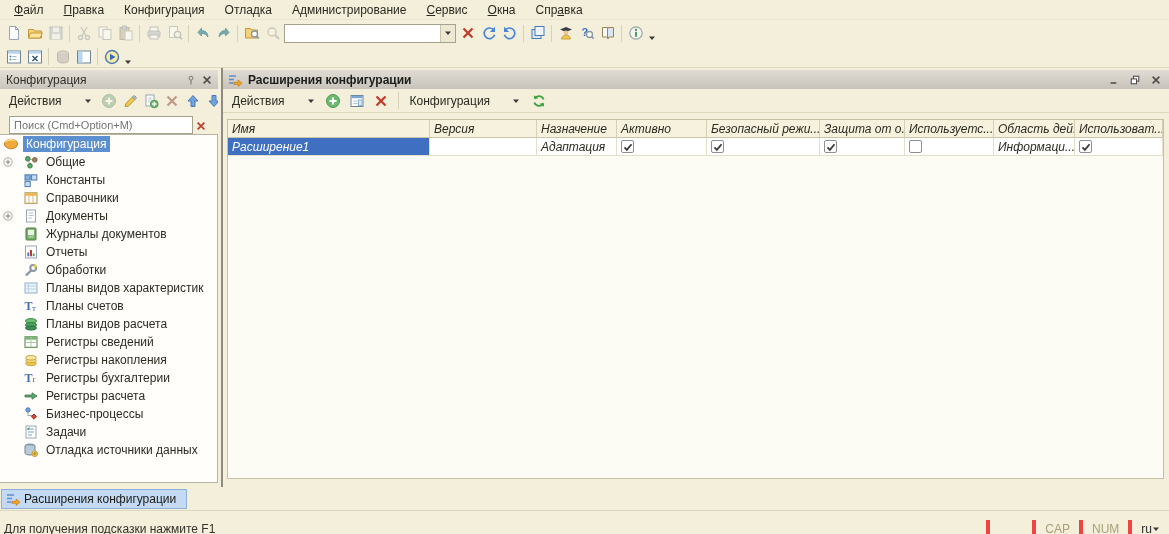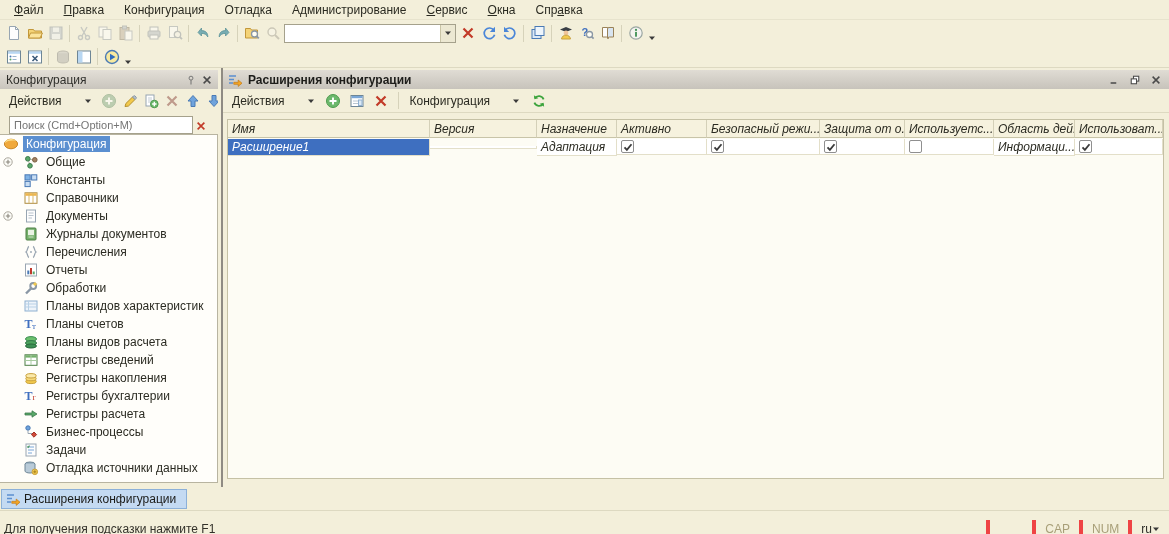--- a/index.html
+++ b/index.html
@@ -53,21 +53,21 @@
   
   .mainwin { position:absolute; left:223px; top:2px; width:946px; height:417px; }
   .win-title { height:19px; background:linear-gradient(#e0dcd4,#c7c3bb); display:flex; align-items:center; padding:0 4px; }
   .win-title .ttl { font-weight:bold; color:#1d1d1a; margin-left:5px; flex:1; }
   .winbtn { width:19px; height:15px; display:flex; align-items:center; justify-content:center; margin-left:2px; }
   .win-toolbar { height:24px; display:flex; align-items:center; gap:3px; padding-left:4px; background:#f3efda; border-bottom:1px solid #ddd9c1; }
   .win-content { position:absolute; left:0; top:43px; width:946px; height:374px; background:#f3efda; }
   .grid { position:absolute; left:4px; top:6px; right:5px; bottom:8px; background:#fdfcf4; border:1px solid #c5c1a5;font-style:italic; }
   .grid-header { display:flex; height:18px; }
   .gh-cell { background:#f6f2de; border-right:1px solid #d4d0b8; border-bottom:1px solid #c8c4a8; padding:2px 4px; white-space:nowrap; overflow:hidden; flex:none; }
-  .grid-row { display:flex; height:18px;align-items:center; }
+  .grid-row { display:flex; height:18px; }
   .gr-cell { background:#fff; border-right:1px solid #e3dfc9; border-bottom:1px solid #e3dfc9; padding:1px 4px; white-space:nowrap; overflow:hidden; display:flex; align-items:center; flex:none; }
   .gr-cell.sel { background:#3e6fc0; color:#fff; }
   .cb { width:13px; height:13px; background:#fff; border:1px solid #8f8f8f; border-radius:2px; display:flex; align-items:center; justify-content:center; }
 
   
   .tabbar { position:absolute; left:0; top:487px; width:1169px; height:23px; background:#f3efda; display:flex; align-items:center; padding-left:1px; }
   .tab { display:flex; align-items:center; gap:3px; height:20px; padding:0 10px 0 3px; background:#c4daf2; border:1px solid #8cb0d8; color:#1b1b18; }
 
   
   .statusbar { position:absolute; left:0; top:510px; width:1169px; height:36px; background:#f3efda; border-top:1px solid #ddd9c1; display:flex; align-items:center; }
@@ -505,30 +505,20 @@
         <div class="tree-row">
           <span class="slot"></span>
           <span class="ic ic16 ti">
             <svg xmlns="http://www.w3.org/2000/svg" viewBox="0 0 16 16">
               <rect x="3" y="2" width="10" height="12" rx="1" fill="#74b06a" stroke="#4d7f45"></rect>
               <rect x="5" y="3.8" width="6" height="5.4" fill="#eaf3e4"></rect>
               <path d="M5.5 11h5" stroke="#d0e4c8"></path>
             </svg>
           </span>
           <span class="lbl">Журналы документов</span>
-        </div>
-        <div class="tree-row">
-          <span class="slot"></span>
-          <span class="ic ic16 ti">
-            <svg xmlns="http://www.w3.org/2000/svg" viewBox="0 0 16 16">
-              <path d="M6 2.5c-1.8.5-1.2 4.5-3 5.5 1.8 1 1.2 5 3 5.5M10 2.5c1.8.5 1.2 4.5 3 5.5-1.8 1-1.2 5-3 5.5" fill="none" stroke="#98a4b0" stroke-width="1.3"></path>
-              <circle cx="8" cy="8" r=".9" fill="#98a4b0"></circle>
-            </svg>
-          </span>
-          <span class="lbl">Перечисления</span>
         </div>
         <div class="tree-row">
           <span class="slot"></span>
           <span class="ic ic16 ti">
             <svg xmlns="http://www.w3.org/2000/svg" viewBox="0 0 16 16">
               <rect x="2.5" y="2" width="11" height="12" fill="#fff" stroke="#9aa6b2"></rect>
               <rect x="4.3" y="8.5" width="2" height="3.8" fill="#4a7ab5"></rect>
               <rect x="7" y="6" width="2" height="6.3" fill="#c0392b"></rect>
               <rect x="9.7" y="9.5" width="2" height="2.8" fill="#59a869"></rect>
             </svg>

